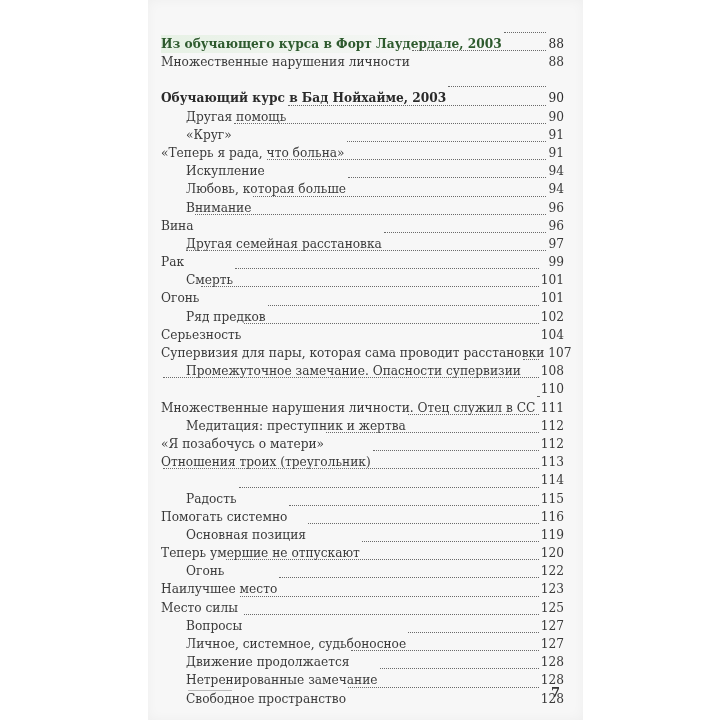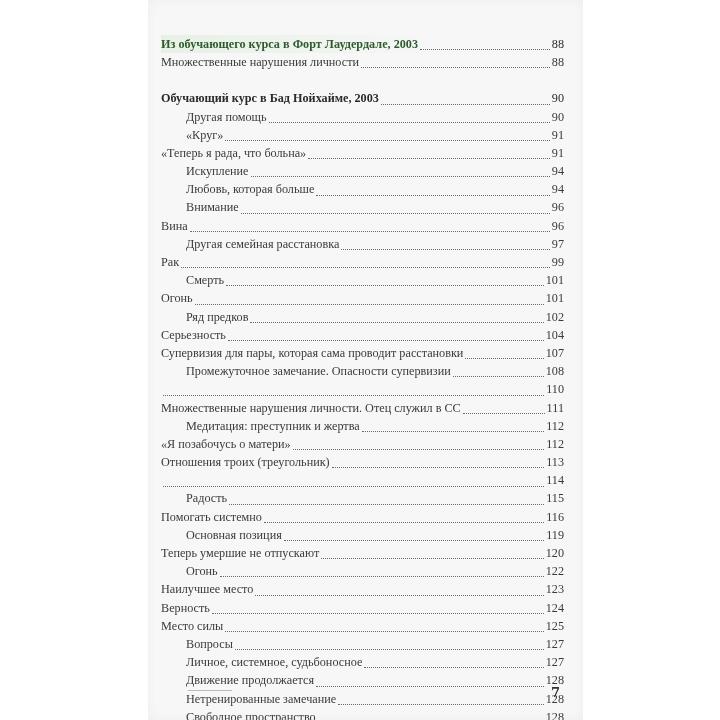--- a/index.html
+++ b/index.html
@@ -16,27 +16,26 @@
       background: #f7f7f7;
       box-shadow: inset 0 0 12px rgba(0,0,0,0.04);
     }
     .toc {
       position: absolute;
       left: 161px; top: 35px;
       width: 403px;
     }
     .row {
       display: flex;
-      align-items: flex-end;
+      align-items: flex-start;
       height: 18.2px;
       line-height: 18.2px;
       font-size: 12.2px;
       color: #3a3a3a;
       white-space: nowrap;
-      font-family: Liberation Serif, serif;
     }
     .row.indent .title { padding-left: 25px; }
     .row.bold { font-weight: bold; color: #2a2a2a; }
     .row.green .title { color: #2e5a2e; }
     .row.green { background: linear-gradient(to right, rgba(200,230,195,0.35), rgba(255,255,255,0) 70%); }
     .gap { height: 18px; }
     .title { flex: 0 0 auto; }
     .dots {
       flex: 1 1 auto;
       overflow: hidden;
@@ -210,25 +209,20 @@
       <span class="title">Огонь</span>
       <span class="dots"></span>
       <span class="num">122</span>
     </div>
     <div class="row">
       <span class="title">Наилучшее место</span>
       <span class="dots"></span>
       <span class="num">123</span>
     </div>
     <div class="row">
-      <span class="title">Верность</span>
-      <span class="dots"></span>
-      <span class="num">124</span>
-    </div>
-    <div class="row">
       <span class="title">Место силы</span>
       <span class="dots"></span>
       <span class="num">125</span>
     </div>
     <div class="row indent">
       <span class="title">Вопросы</span>
       <span class="dots"></span>
       <span class="num">127</span>
     </div>
     <div class="row indent">

